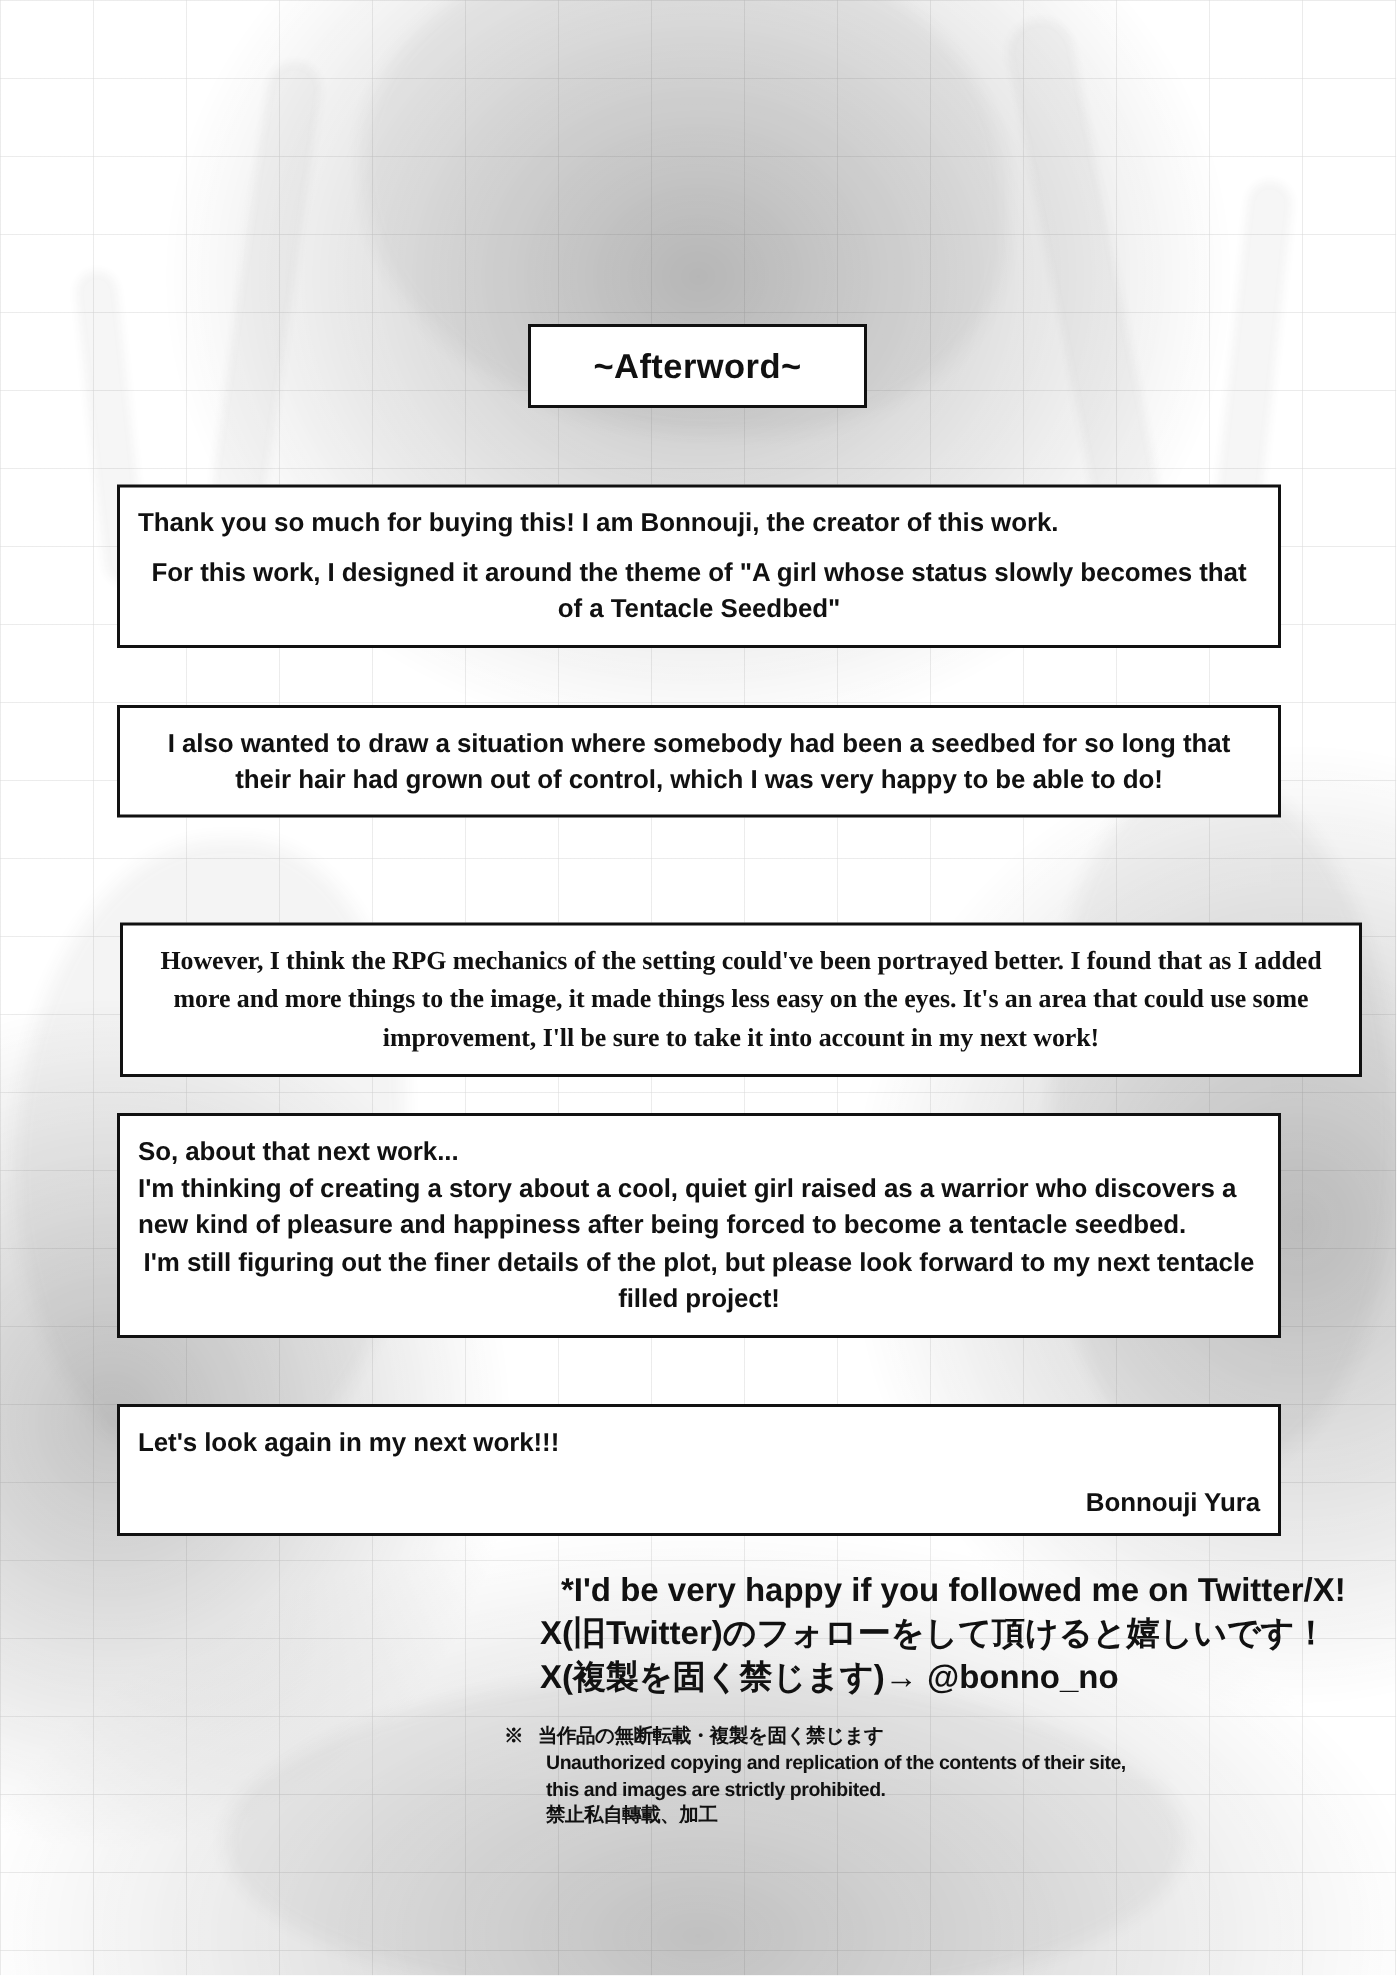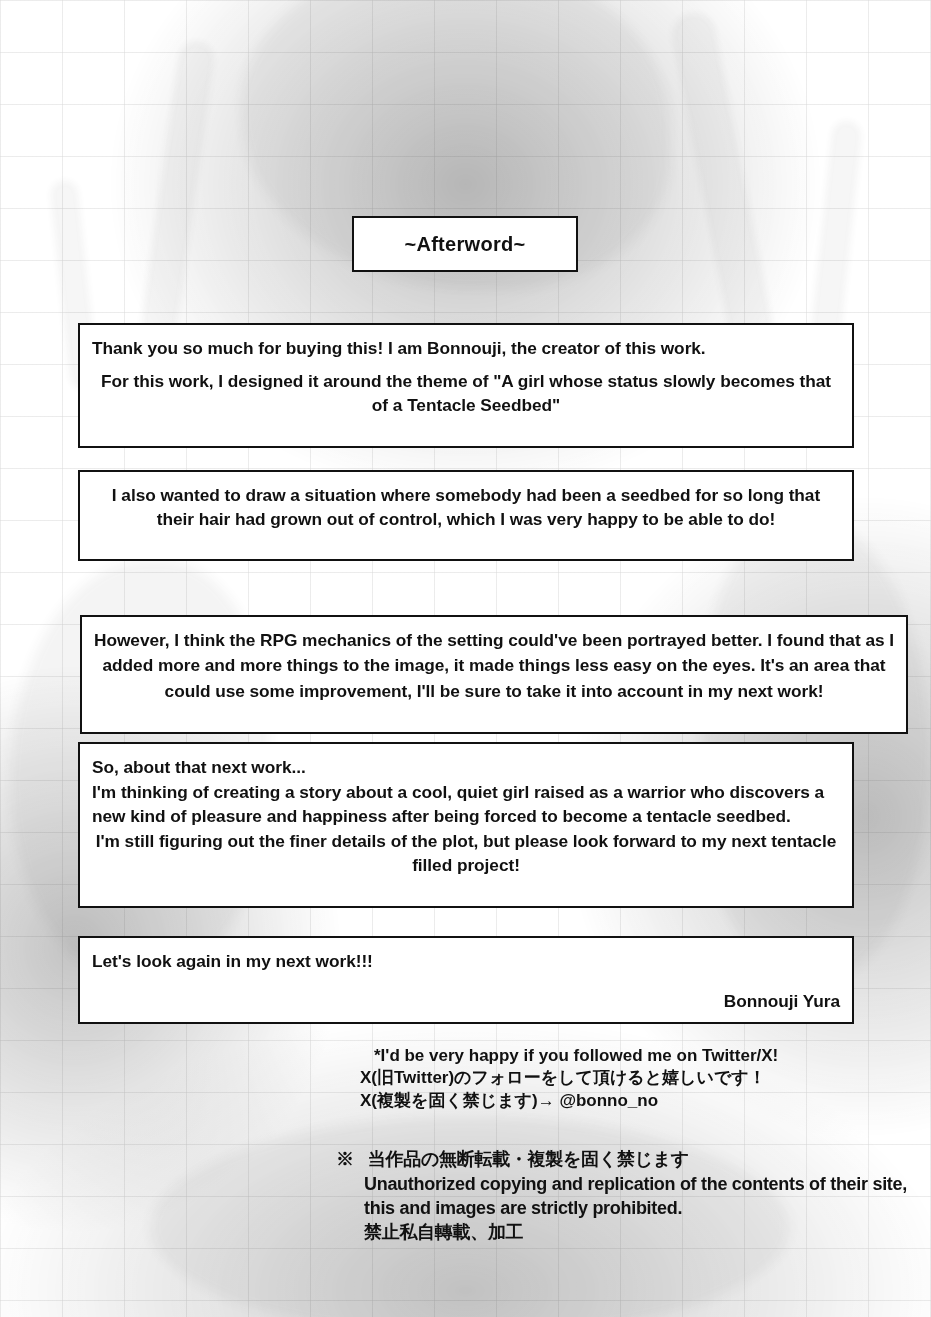--- a/index.html
+++ b/index.html
@@ -80,75 +80,75 @@
     position: absolute;
     left: 352px;
     top: 216px;
     width: 226px;
     height: 56px;
     border: 2px solid #111;
     background: #ffffff;
     display: flex;
     align-items: center;
     justify-content: center;
-    font-size: 20px;
+    font-size: 23px;
     font-weight: bold;
     letter-spacing: 0.3px;
     color: #111;
   }
 
   .block {
     position: absolute;
     left: 78px;
     width: 776px;
     border: 2px solid #111;
     background: #ffffff;
-    padding: 11px 12px 28px 12px;
+    padding: 11px 12px 12px 12px;
     color: #111;
   }
   .block p {
     margin: 0 0 9px 0;
     font-size: 17.3px;
     font-weight: bold;
     line-height: 1.40;
     letter-spacing: -0.05px;
   }
   .block p:last-child { margin-bottom: 0; text-align: center; }
 
   #block1 { top: 323px; }
   #block2 { top: 470px; }
-  #block3 { top: 615px; left: 80px; width: 828px; }
+  #block3 { top: 615px; left: 80px; width: 828px; font-family: Liberation Serif, serif; }
   #block3 p { margin-bottom: 0; line-height: 1.47; }
   #block4 { top: 742px; }
   #block4 p { margin-bottom: 0; line-height: 1.42; }
   #block5 { top: 936px; height: 88px; }
   #block5 .sig {
     text-align: right;
     margin-top: 16px;
   }
 
   .twitter-note {
     position: absolute;
     left: 360px;
     top: 1045px;
     width: 560px;
     color: #111;
-    font-size: 17px;
+    font-size: 22px;
     font-weight: bold;
     line-height: 1.32;
   }
   .twitter-note .l1 { margin-left: 14px; }
 
   .copyright {
     position: absolute;
     left: 336px;
     top: 1148px;
     width: 590px;
     color: #111;
-    font-size: 18px;
+    font-size: 13px;
     font-weight: bold;
     line-height: 1.33;
     letter-spacing: -0.3px;
   }
   .copyright .jp-head { margin-bottom: 1px; }
   .copyright .indent { margin-left: 28px; }
 </style>
 </head>
 <body>
 

